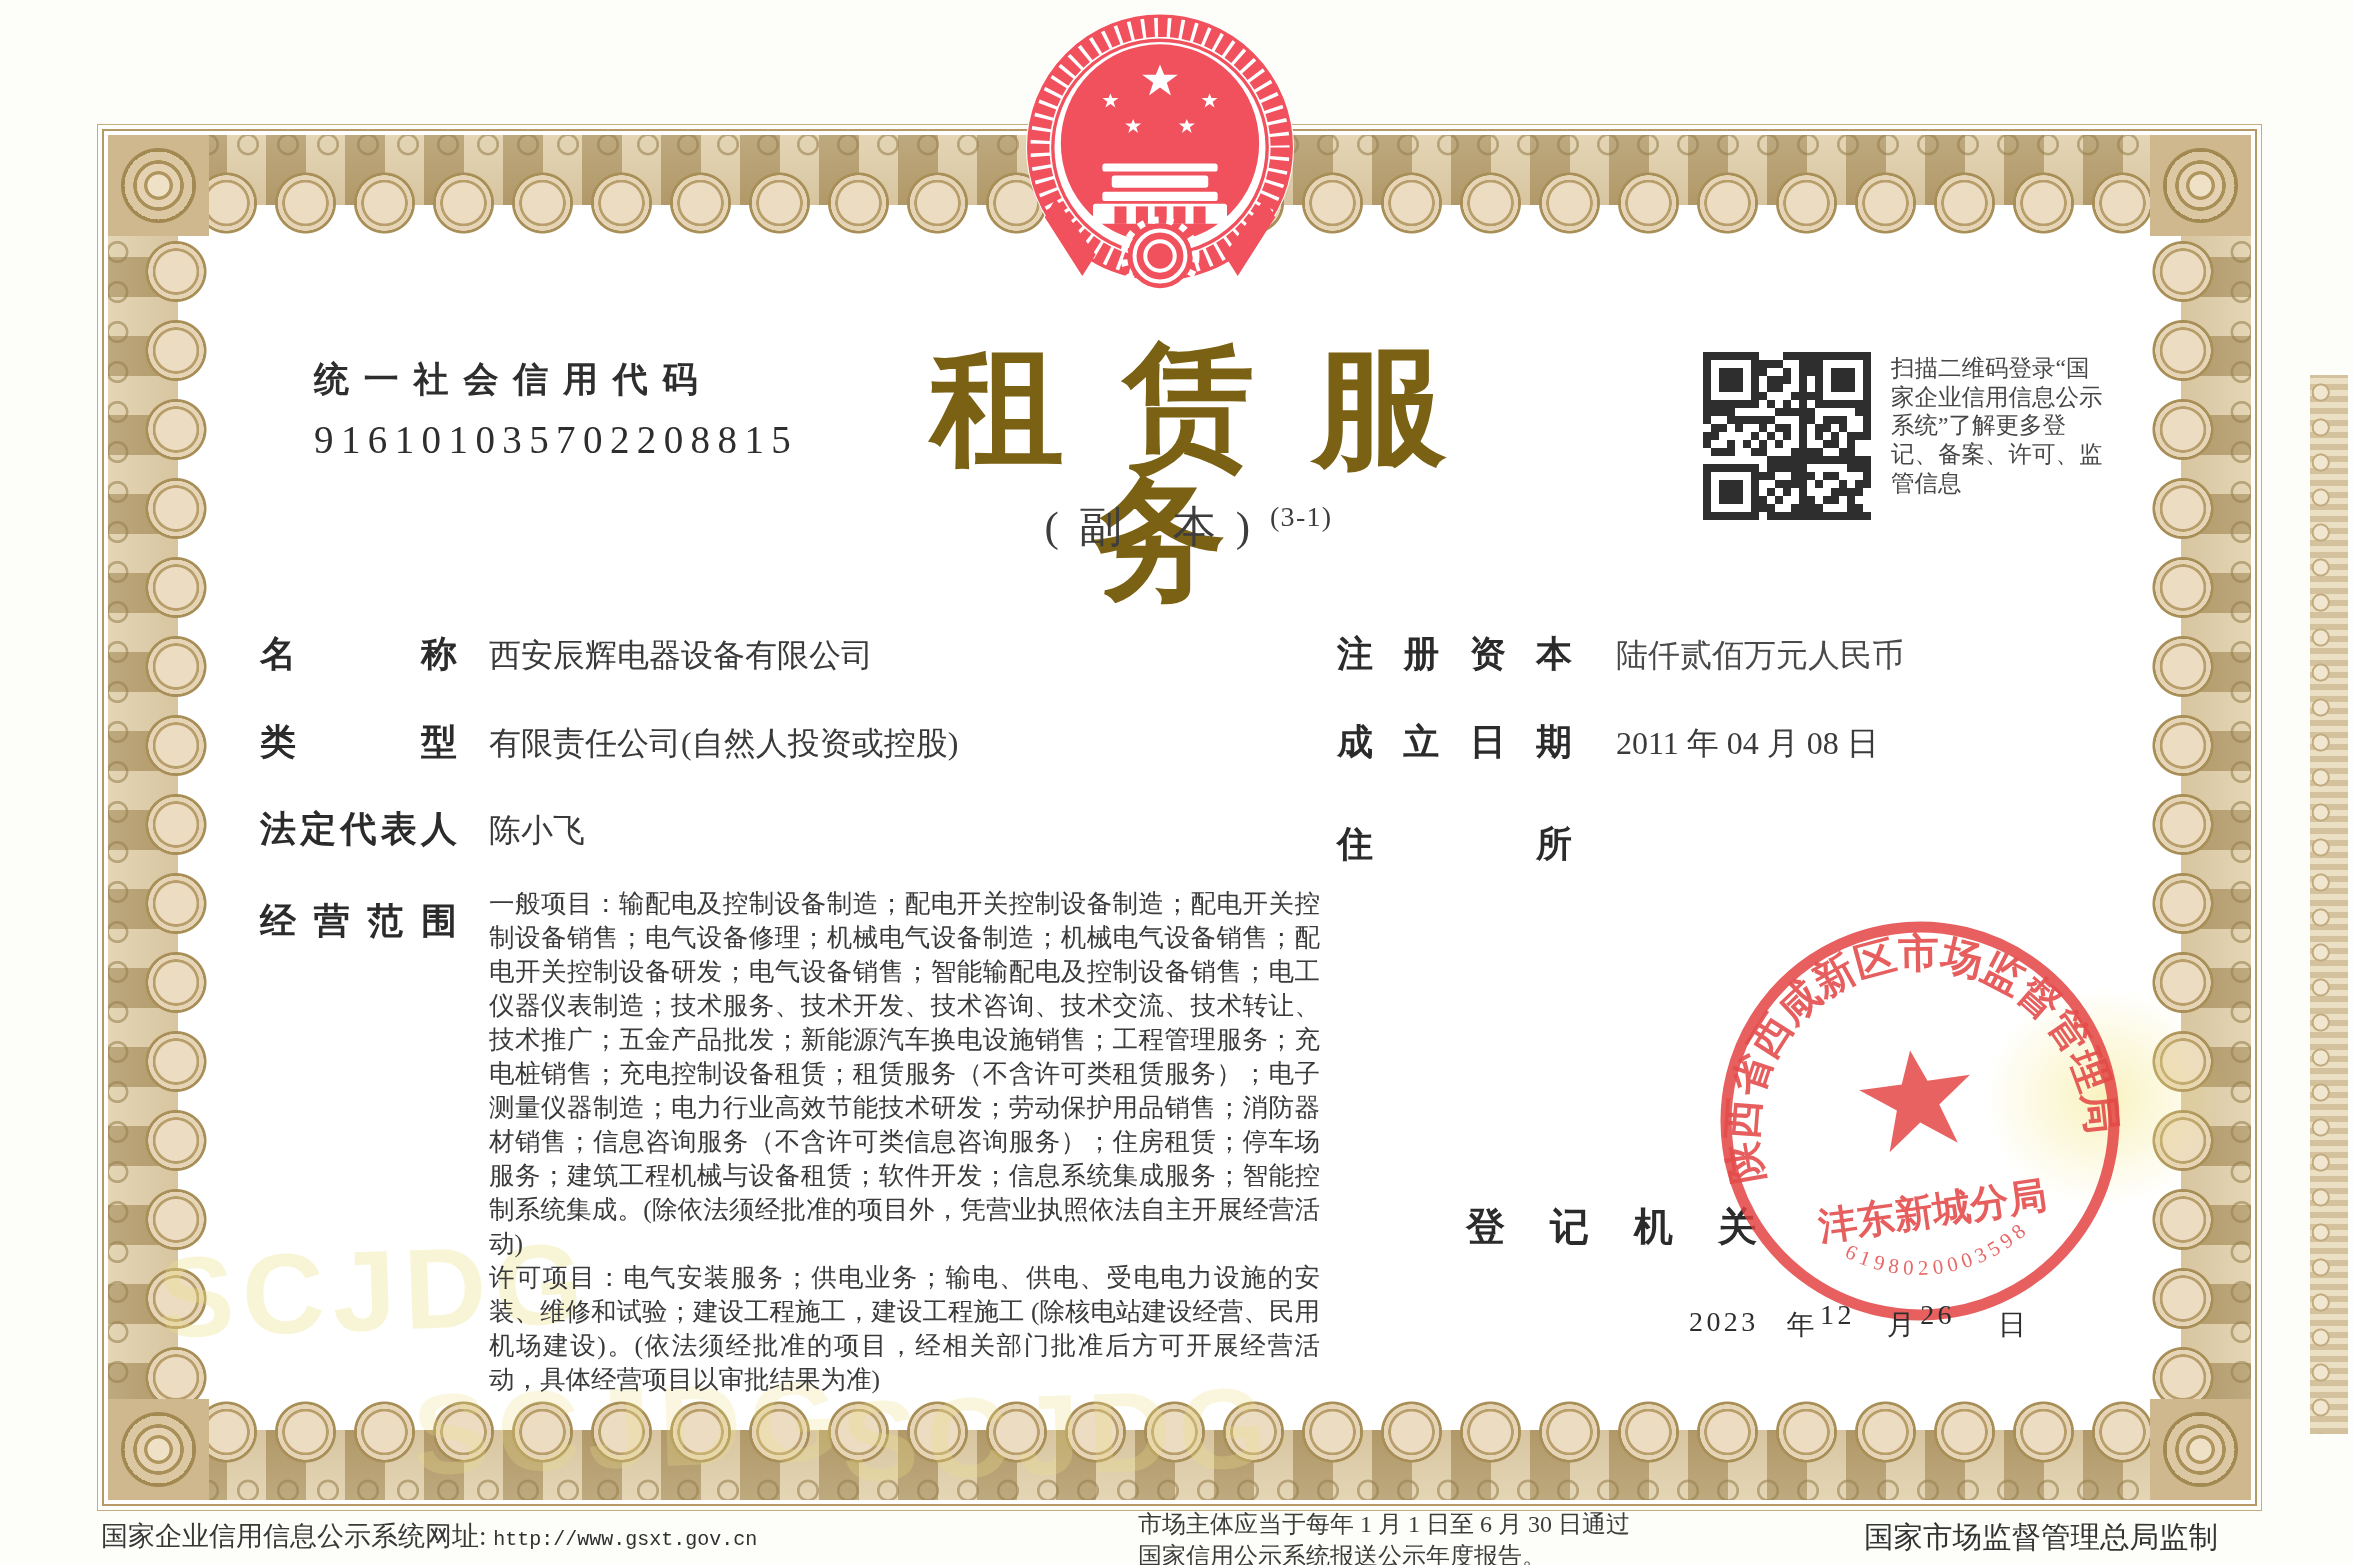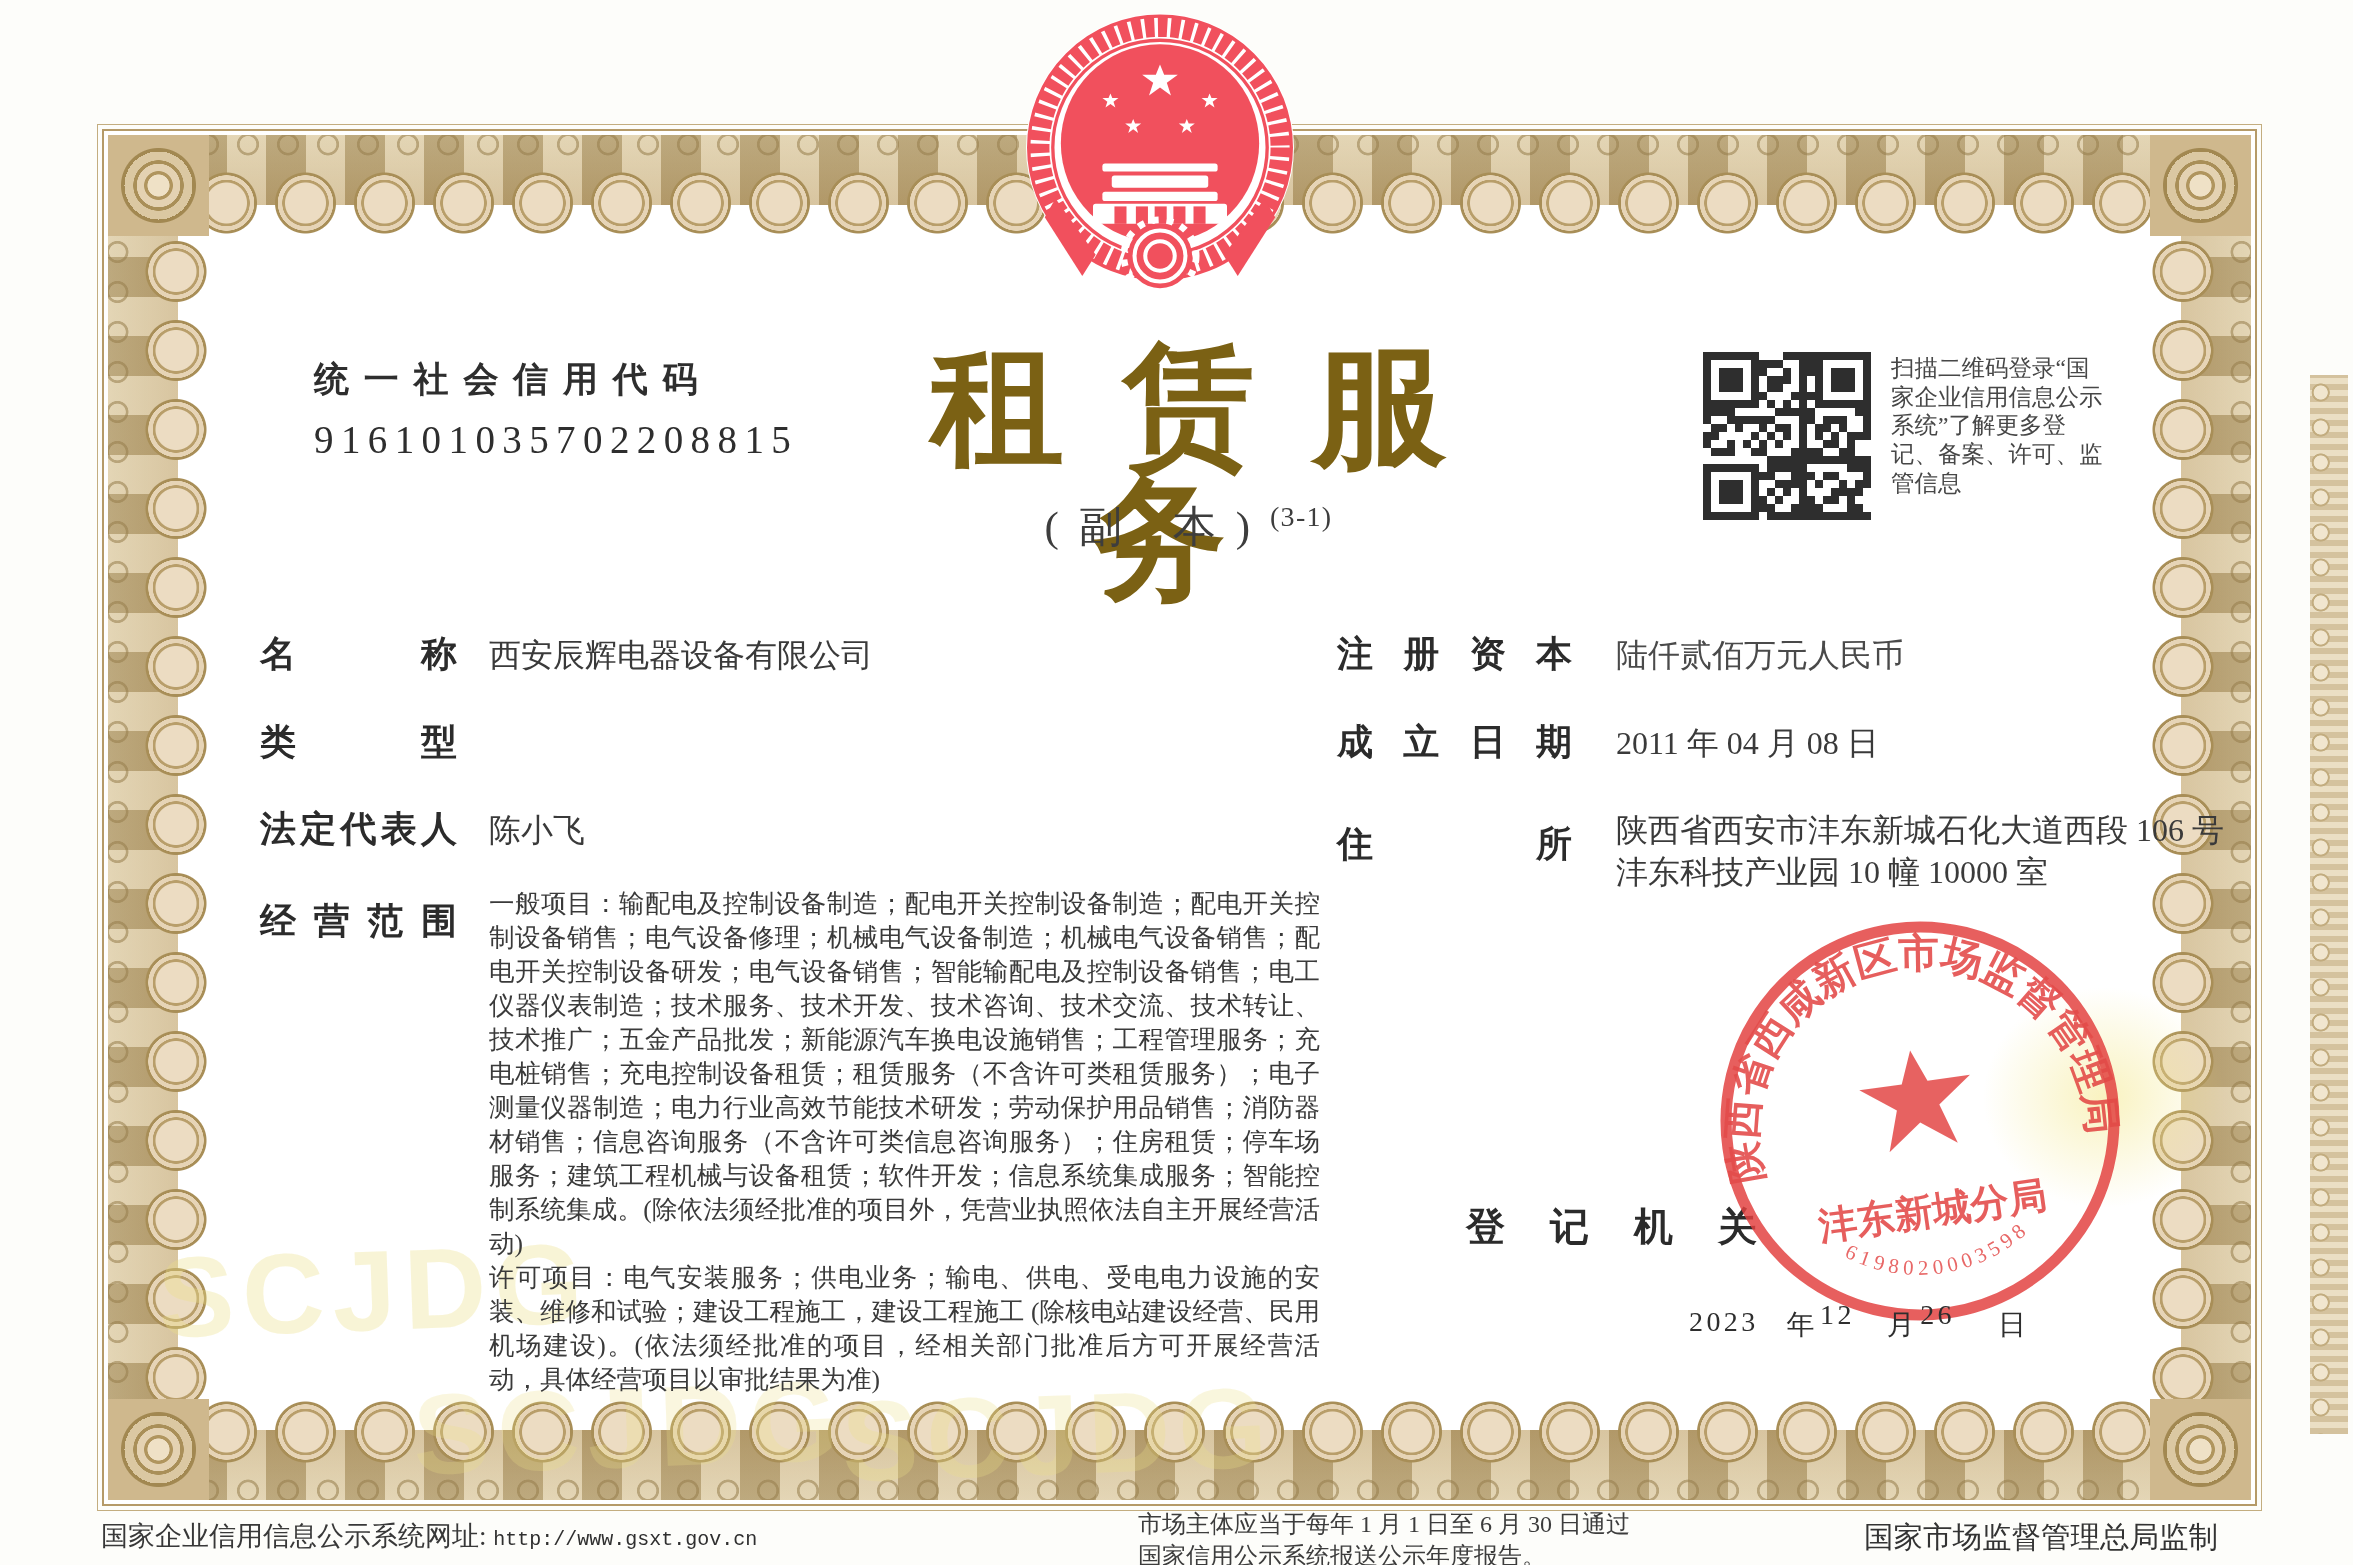--- a/index.html
+++ b/index.html
@@ -616,20 +616,21 @@
   <div class="lbl lbl-name">
       <span>名</span>
       <span>称</span>
     </div>
   <div class="val val-name">西安辰辉电器设备有限公司</div>
 
   <div class="lbl lbl-type">
       <span>类</span>
       <span>型</span>
     </div>
+  <div class="val val-type">有限责任公司(自然人投资或控股)</div>
 
   <div class="lbl lbl-legal">
       <span>法</span>
       <span>定</span>
       <span>代</span>
       <span>表</span>
       <span>人</span>
     </div>
   <div class="val val-legal">陈小飞</div>
 
@@ -657,24 +658,20 @@
       <span>立</span>
       <span>日</span>
       <span>期</span>
     </div>
   <div class="val val-est">2011 年 04 月 08 日</div>
 
   <div class="lbl lbl-addr">
       <span>住</span>
       <span>所</span>
     </div>
-  <div class="val val-addr">
-    <div>陕西省西安市沣东新城石化大道西段 106 号</div>
-    <div>沣东科技产业园 10 幢 10000 室</div>
-  </div>
 
   <div class="lbl lbl-reg">
       <span>登</span>
       <span>记</span>
       <span>机</span>
       <span>关</span>
     </div>
 
   <svg class="seal" viewBox="0 0 340 340">
     <circle cx="170" cy="170" r="157" fill="none" stroke="var(--seal_red)" stroke-width="9" opacity=".9"></circle>

